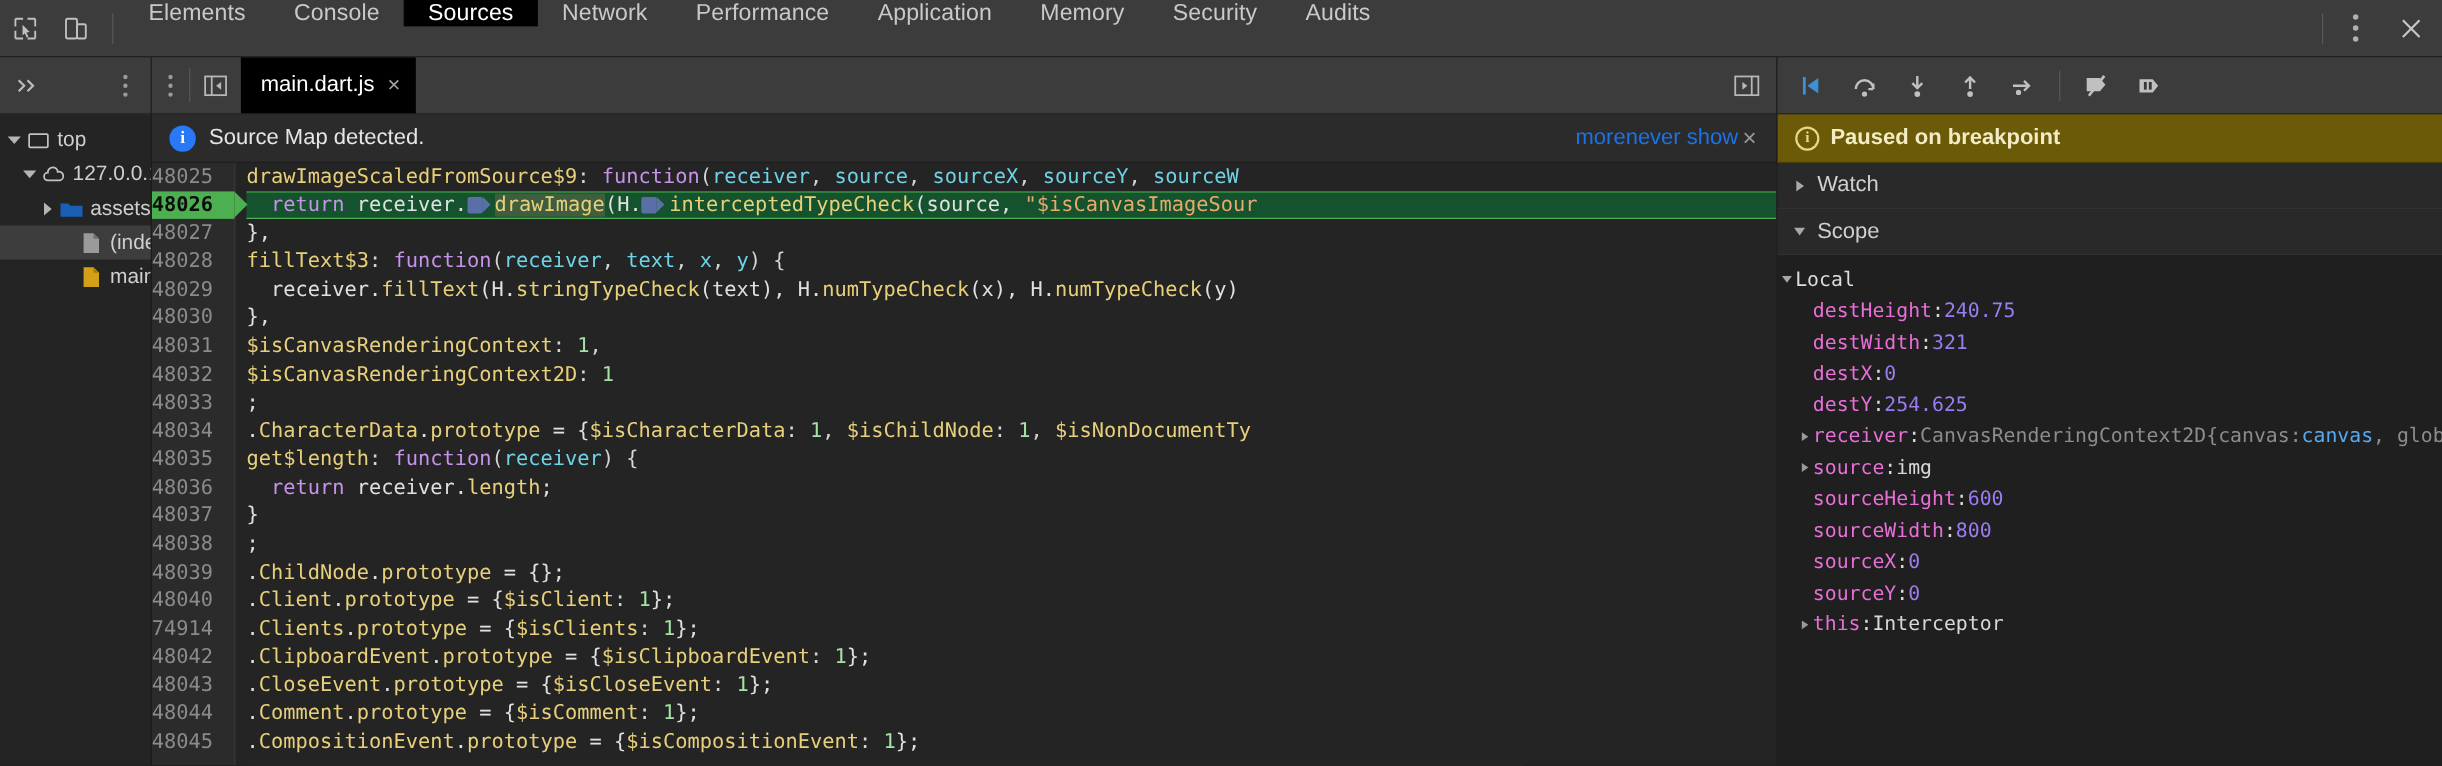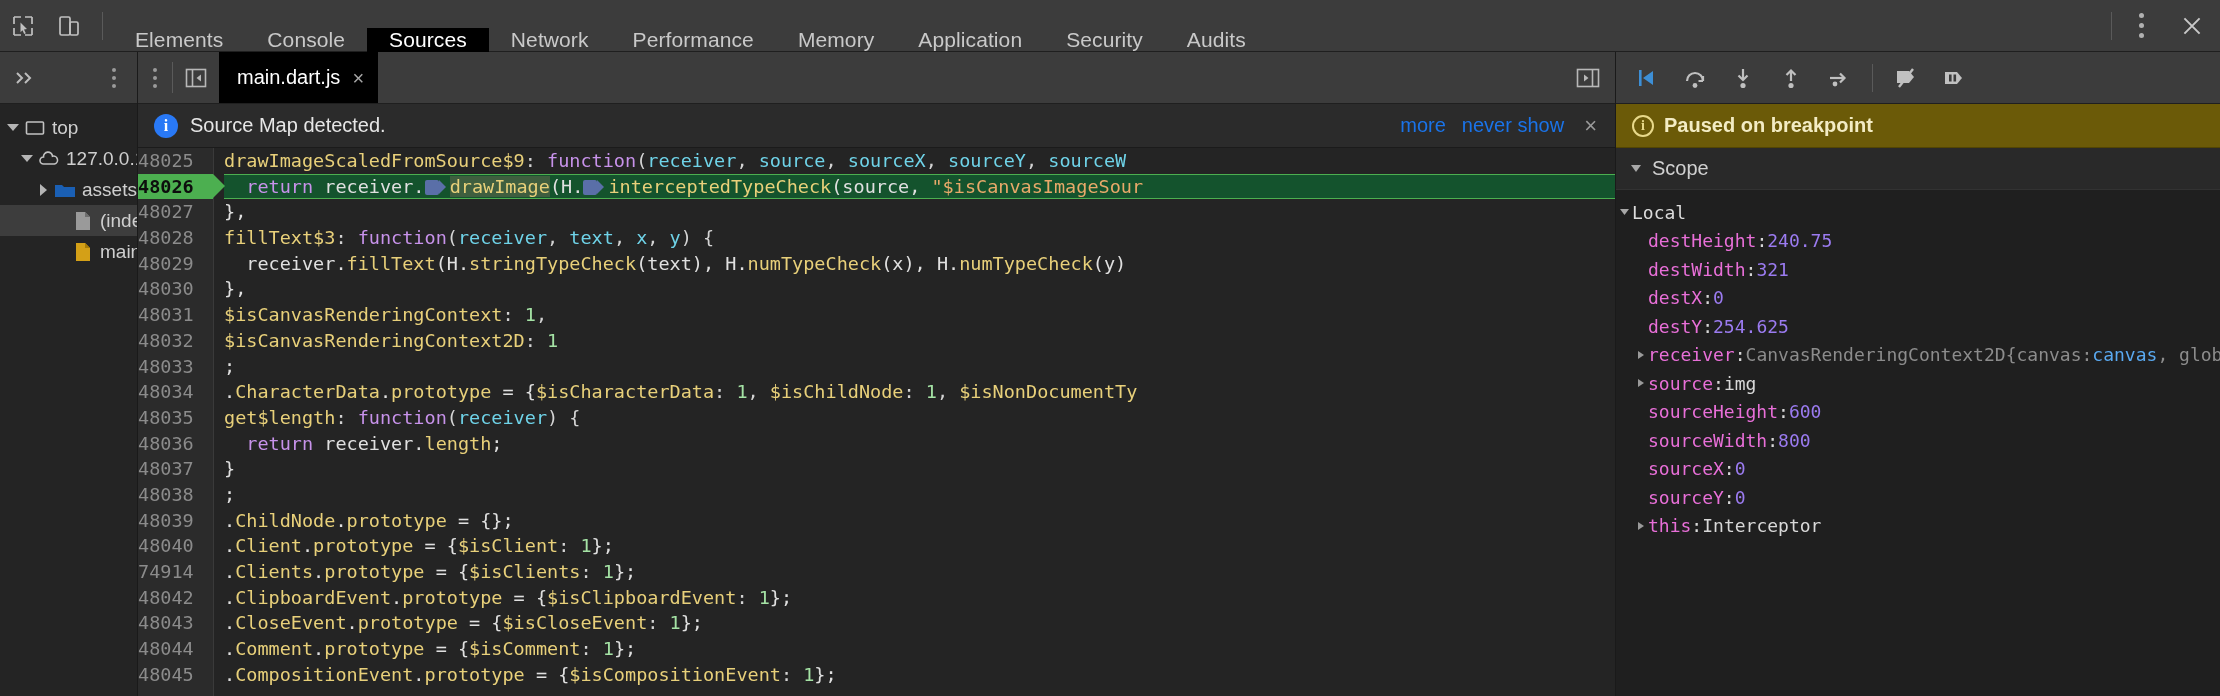--- a/index.html
+++ b/index.html
@@ -26,21 +26,21 @@
   }
   .tb-icon-btn {
     width: 46px; height: 46px;
     display: flex; align-items: center; justify-content: center;
     cursor: pointer;
   }
   .tb-icon-btn svg { display: block; }
   .tb-sep {
     width: 1px; height: 28px; background: #5a5a5a; margin: 0 10px;
   }
-  .panel-tabs { display: flex; align-items: flex-end; height: 52px; }
+  .panel-tabs { display: flex; align-items: flex-start; height: 52px; }
   .panel-tab {
     display: flex; align-items: center; justify-content: center;
     padding: 0 22px;
     font-size: 21px; color: #c9c9c9;
     cursor: pointer; white-space: nowrap;
     letter-spacing: .1px;
   }
   .panel-tab.active { background: #000000; color: #ffffff; }
   .toolbar-right {
     margin-left: auto; display: flex; align-items: center; height: 52px;
@@ -122,21 +122,21 @@
     display:flex; align-items:center; padding: 0 14px 0 16px;
     gap: 12px;
   }
   .info-badge {
     width: 24px; height: 24px; border-radius: 50%;
     background: #2979f6; color: #fff; font-size: 16px; font-weight: bold;
     display:flex;align-items:center;justify-content:center;
     font-family: "Liberation Serif", serif;
   }
   .infobar-text { font-size: 20px; color: #e6e6e6; }
-  .infobar-right { margin-left:auto; display:flex; align-items:center; gap: 16px; }
+  .infobar-right { margin-left:auto; display:flex; align-items:center; }
   .infobar-link { font-size: 20px; color: #1a73e8; cursor:pointer; }
   .infobar-close { color:#9a9a9a; font-size: 22px; cursor:pointer; padding: 0 4px;}
 
   
   .code-area { flex:1; display:flex; min-height:0; background:#242424; overflow:hidden; position:relative; }
   .gutter {
     background: #2b2b2b; color: #8b8b8b;
     font-family: "DejaVu Sans Mono", monospace; font-size: 18.5px;
     text-align: left; padding: 0; user-select:none;
     width: 76px; min-width: 76px;
@@ -247,22 +247,22 @@
         <rect x="13" y="8" width="8" height="13" rx="1.5"></rect>
       </svg>
     </div>
     <div class="tb-sep"></div>
     <div class="panel-tabs">
       <div class="panel-tab">Elements</div>
       <div class="panel-tab">Console</div>
       <div class="panel-tab active">Sources</div>
       <div class="panel-tab">Network</div>
       <div class="panel-tab">Performance</div>
+      <div class="panel-tab">Application</div>
       <div class="panel-tab">Memory</div>
-      <div class="panel-tab">Application</div>
       <div class="panel-tab">Security</div>
       <div class="panel-tab">Audits</div>
     </div>
     <div class="toolbar-right">
       <div class="tb-sep"></div>
       <div class="kebab">
           <i></i>
           <i></i>
           <i></i>
         </div>
@@ -458,20 +458,28 @@
             <rect x="12.5" y="9.5" width="2.6" height="7" fill="#3a3a3a"></rect>
           </svg>
         </div>
       </div>
 
       <div class="paused-bar">
         <span class="paused-badge">i</span>
         <span class="paused-text">Paused on breakpoint</span>
       </div>
 
+      <div class="acc-header">
+        <span class="tw">
+          <svg width="11" height="12" viewBox="0 0 11 12">
+              <path d="M2 1 L9 6 L2 11 Z" fill="#a8a8a8"></path>
+            </svg>
+        </span>
+        <span class="acc-title">Watch</span>
+      </div>
 
 
       <div class="acc-header">
         <span class="tw">
           <svg width="12" height="11" viewBox="0 0 12 11">
               <path d="M1 2 L11 2 L6 9 Z" fill="#a8a8a8"></path>
             </svg>
         </span>
         <span class="acc-title">Scope</span>
       </div>

